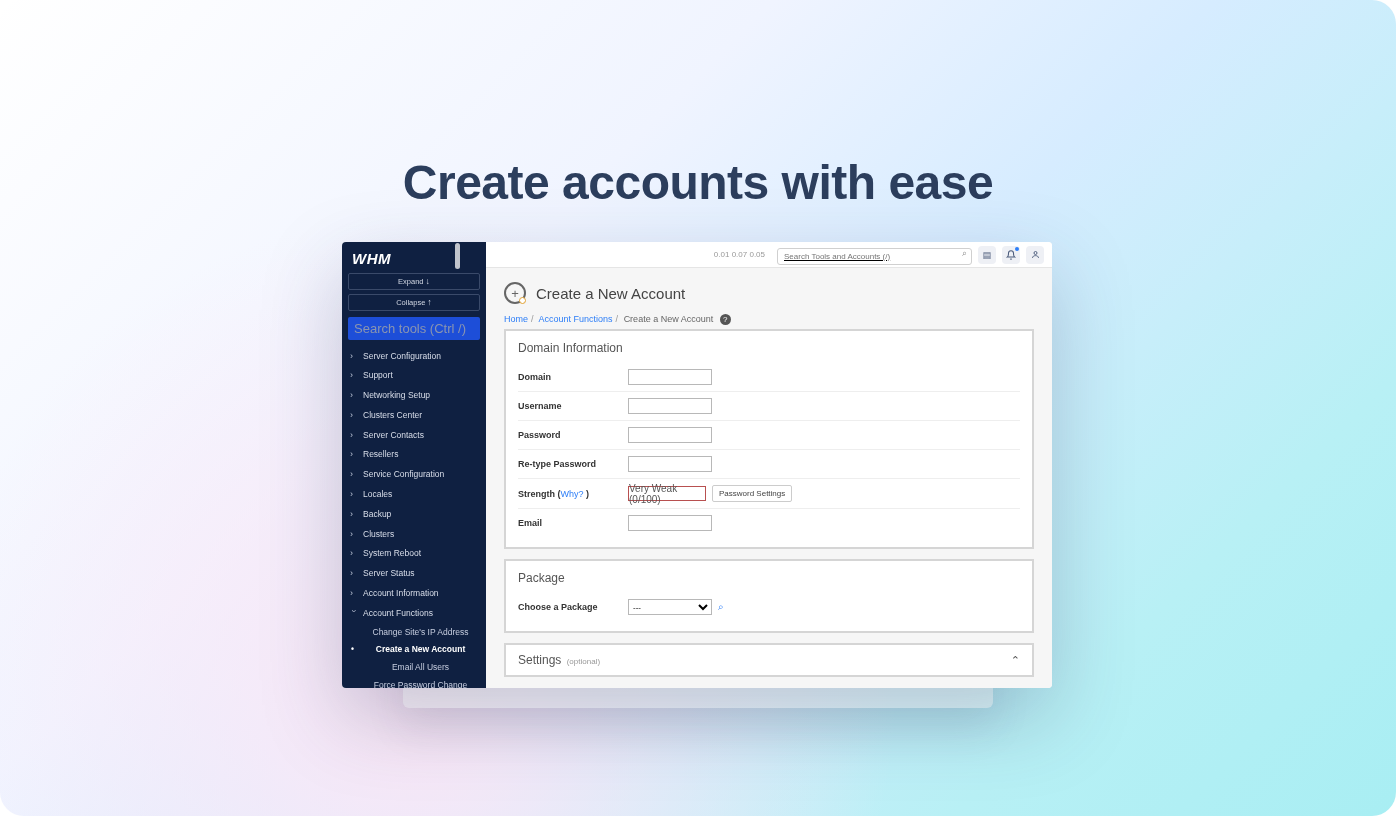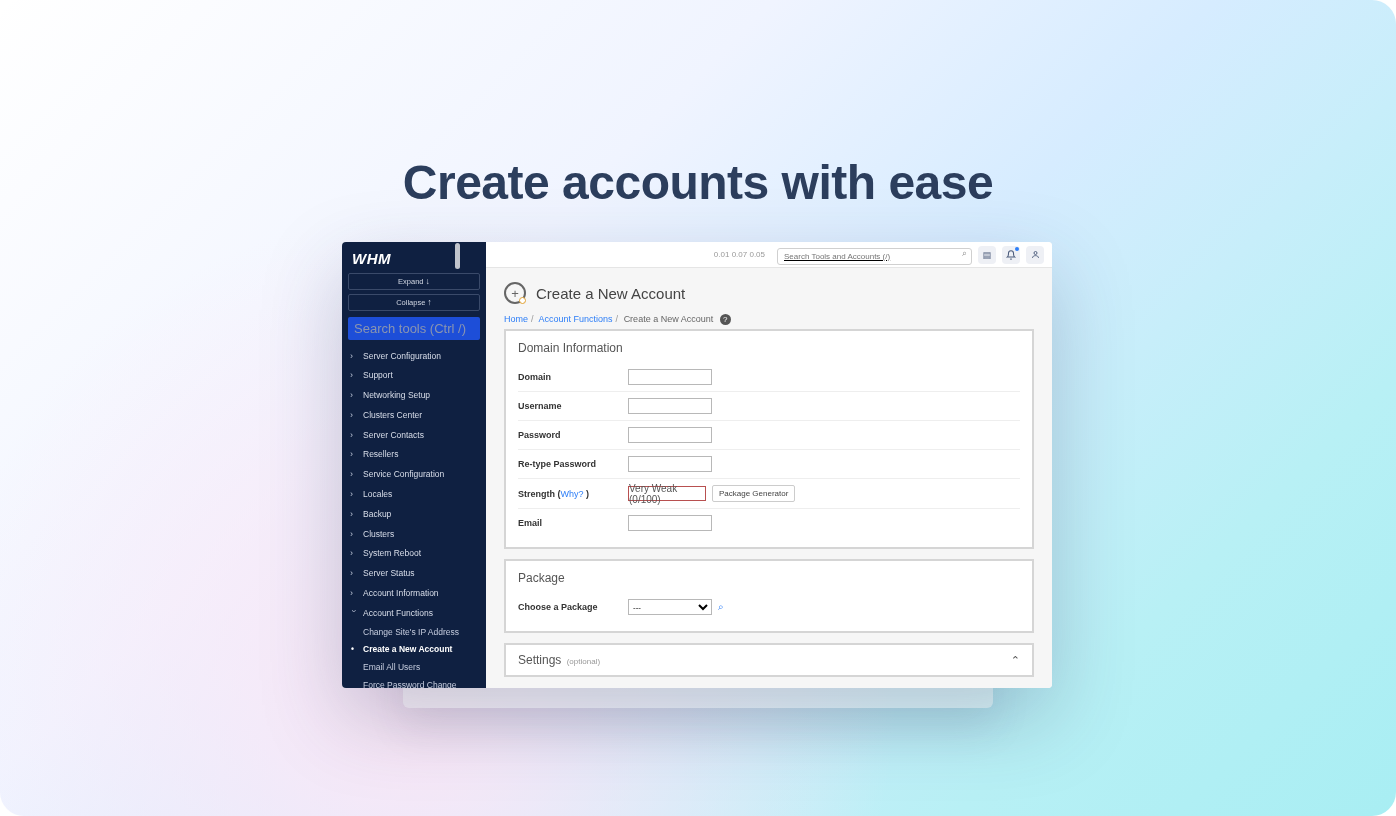--- a/index.html
+++ b/index.html
@@ -31,21 +31,21 @@
   .side-search {
     margin: 0 6px 6px; width: calc(100% - 12px); background: #1d4ed8; border: none; color: #c5cde0;
     font-size: 13px; padding: 4px 6px; border-radius: 2px;
   }
   .side-search::placeholder { color: #8a95b0; }
   .navlist { flex: 1; overflow: hidden; }
   .navitem { display: flex; align-items: flex-start; gap: 5px; padding: 4.5px 8px 4.5px 8px; color: #d9deea; cursor: pointer; }
   .navitem .chev { width: 8px; font-size: 9px; line-height: 1.2; color: #c0c8da; flex-shrink: 0; }
   .navitem .lbl { line-height: 1.25; }
   .navitem.open .chev { transform: rotate(90deg); }
-  .subitem { padding: 3.5px 8px 3.5px 21px; color: #c6cddf; cursor: pointer; line-height: 1.25; }
+  .subitem { padding: 3.5px 8px 3.5px 21px; color: #c6cddf; cursor: pointer; line-height: 1.25; text-align: center; }
   .subitem.active { font-weight: 700; color: #fff; position: relative; }
   .subitem.active::before { content: "•"; position: absolute; left: 9px; top: 3px; }
   
   .main { flex: 1; display: flex; flex-direction: column; background: #f6f6f6; }
   .topbar {
     height: 26px; background: #fff; border-bottom: 1px solid #e5e5e5;
     display: flex; align-items: center; justify-content: flex-end; gap: 6px; padding: 0 8px;
   }
   .loads { font-size: 8px; color: #999; margin-right: 6px; }
   .search-wrap { position: relative; }
@@ -254,21 +254,21 @@
               <div class="fcontrol">
                   <input type="password" style="">
                 </div>
             </div>
             <div class="frow">
               <div class="flabel">
                 <span>Strength </span>(<span class="why">Why?</span> )
               </div>
               <div class="fcontrol">
                 <div class="strength-box">Very Weak (0/100)</div>
-                <button class="pwgen-btn">Package Generator</button>
+                <button class="pwgen-btn">Password Settings</button>
               </div>
             </div>
             <div class="frow">
               <div class="flabel">Email</div>
               <div class="fcontrol">
                   <input type="text" style="">
                 </div>
             </div>
           </div>
         </div>

